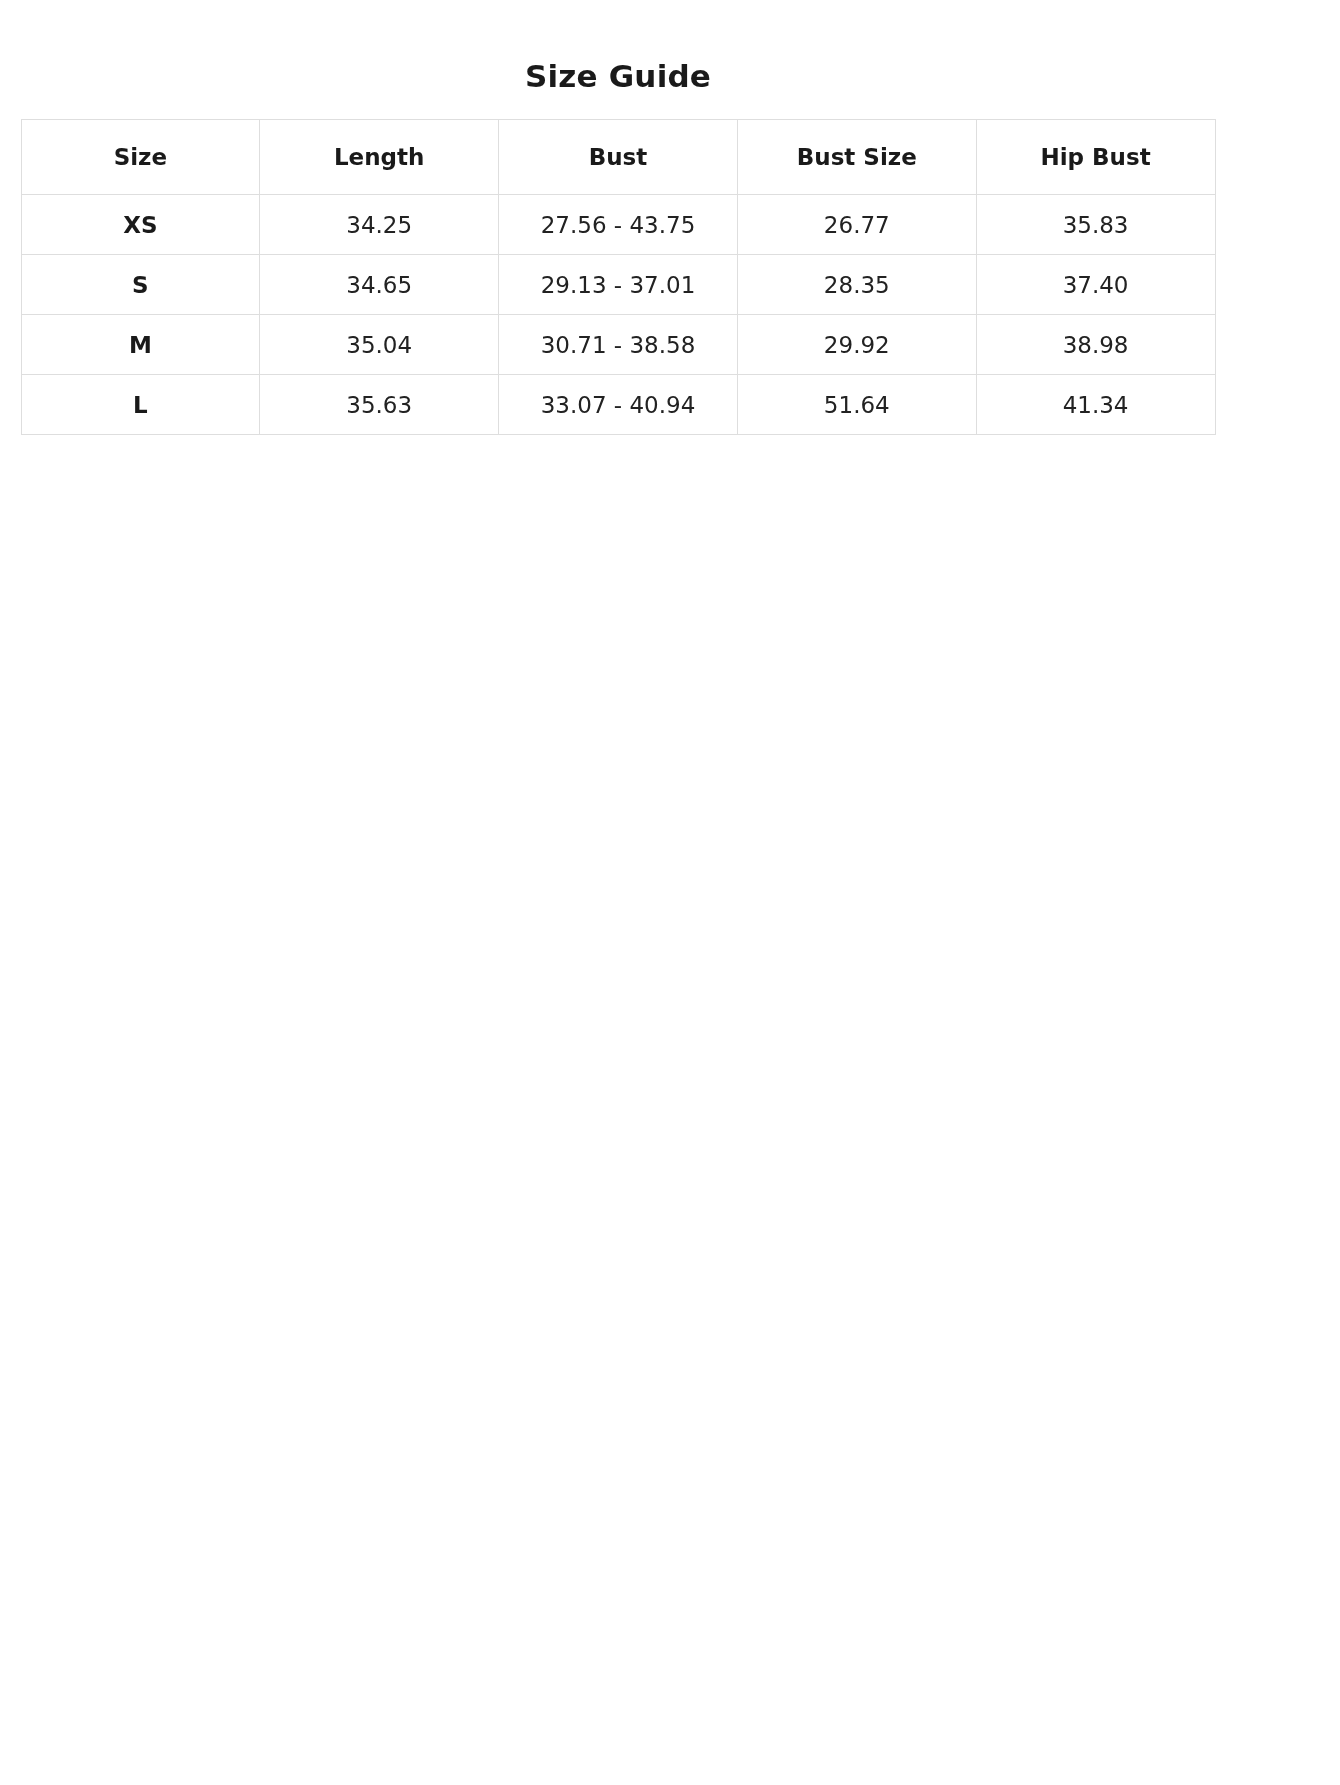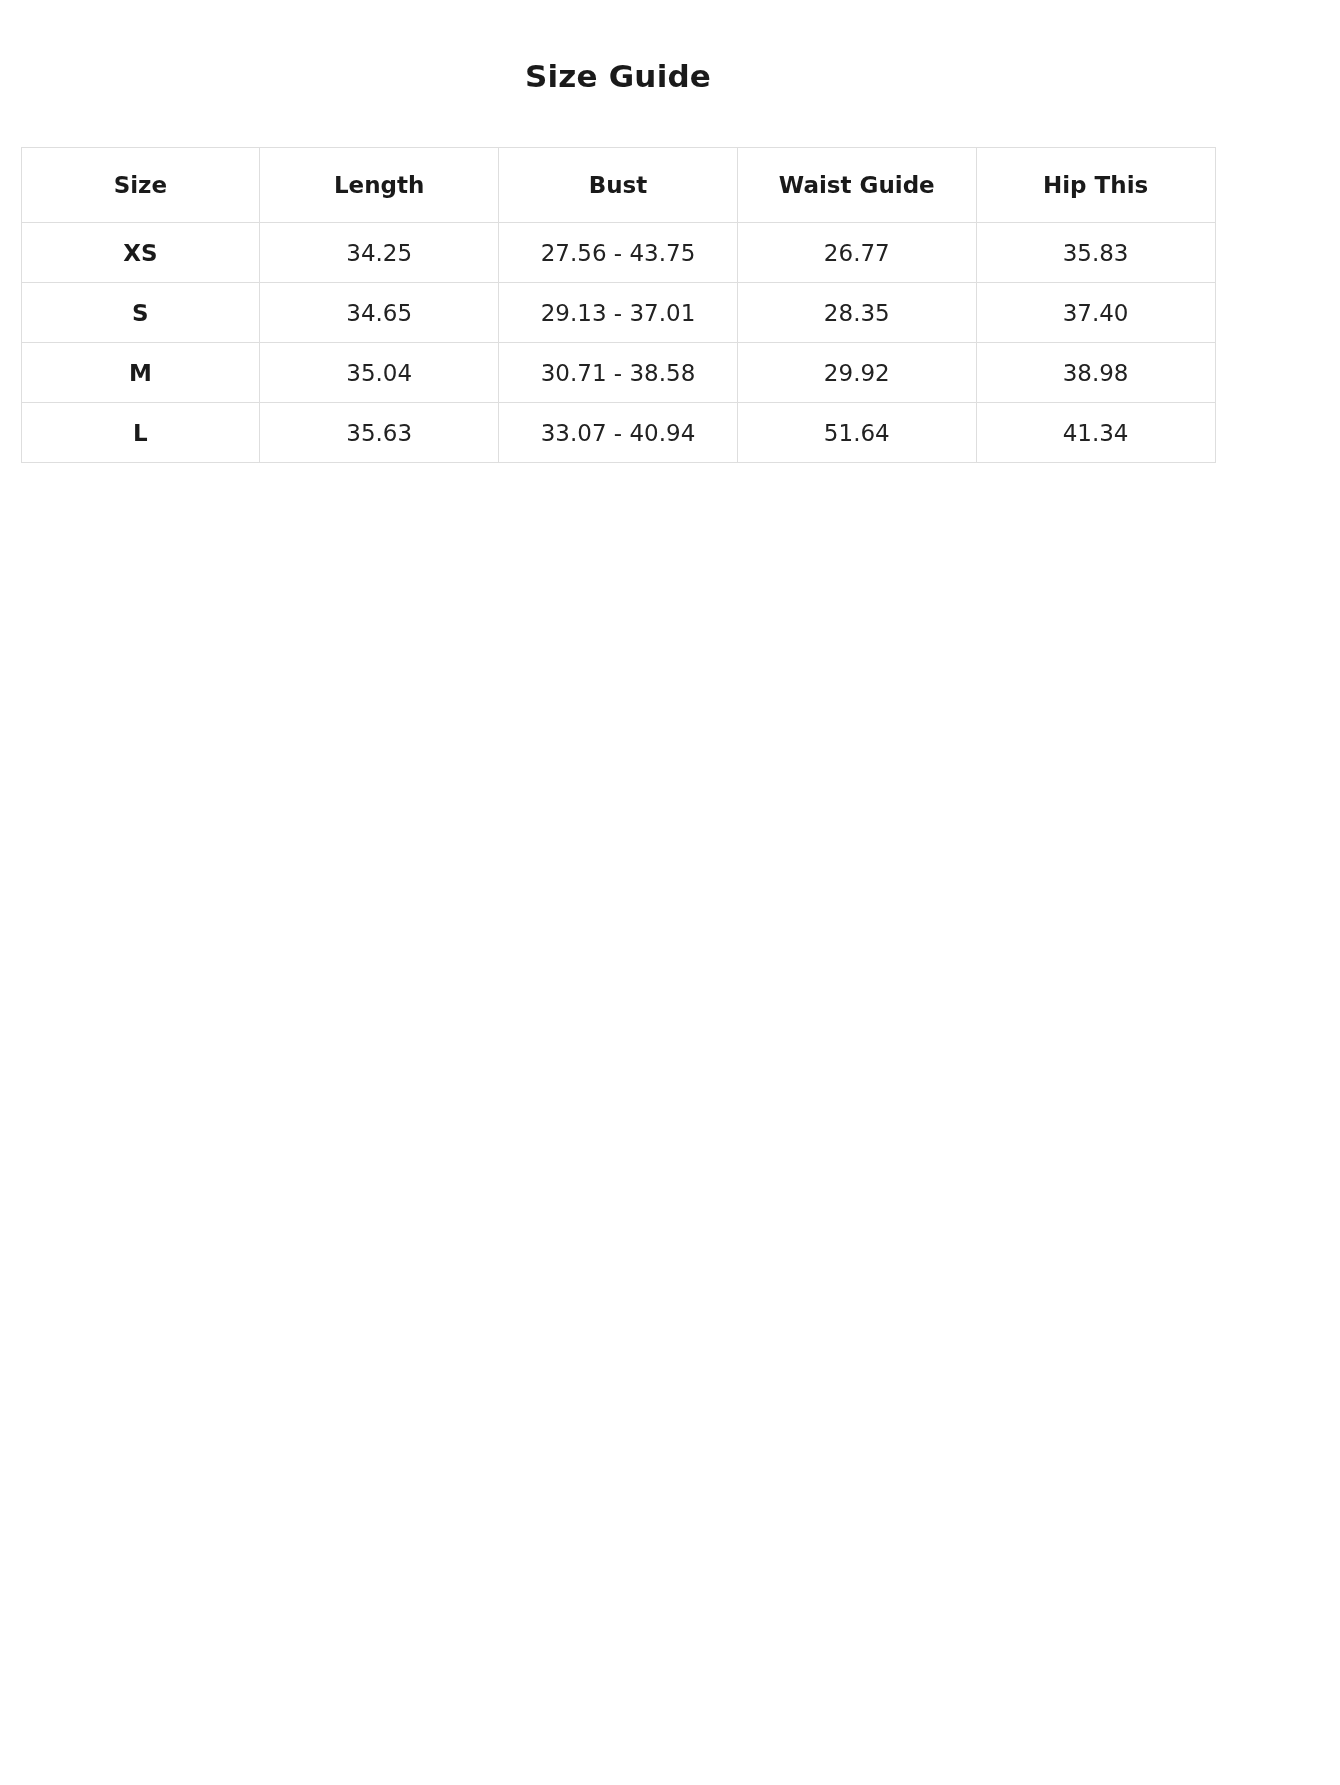--- a/index.html
+++ b/index.html
@@ -22,21 +22,21 @@
   .title {
     text-align: center;
     font-size: 31px;
     font-weight: bold;
     letter-spacing: 0.2px;
     color: #1a1a1a;
     margin: 58px 0 0 0;
     line-height: 1.2;
   }
   .table-wrap {
-    margin: 52px auto 0 auto;
+    margin: 24px auto 0 auto;
     width: 1195px;
   }
   table.size-table {
     width: 100%;
     border-collapse: collapse;
     table-layout: fixed;
     border: 1px solid #d8d8d8;
   }
   table.size-table col.c-size   { width: 17.9%; }
   table.size-table col.c-length { width: 17.9%; }
@@ -90,22 +90,22 @@
         <col class="c-length">
         <col class="c-bust">
         <col class="c-waist">
         <col class="c-hip">
       </colgroup>
       <thead>
         <tr>
           <th>Size</th>
           <th>Length</th>
           <th>Bust</th>
-          <th>Waist Guide</th>
-          <th>Hip This</th>
+          <th>Bust Size</th>
+          <th>Hip Bust</th>
         </tr>
       </thead>
       <tbody>
         <tr>
           <td class="size-cell">XS</td>
           <td>34.25</td>
           <td>27.56 - 43.75</td>
           <td>26.77</td>
           <td>35.83</td>
         </tr>

